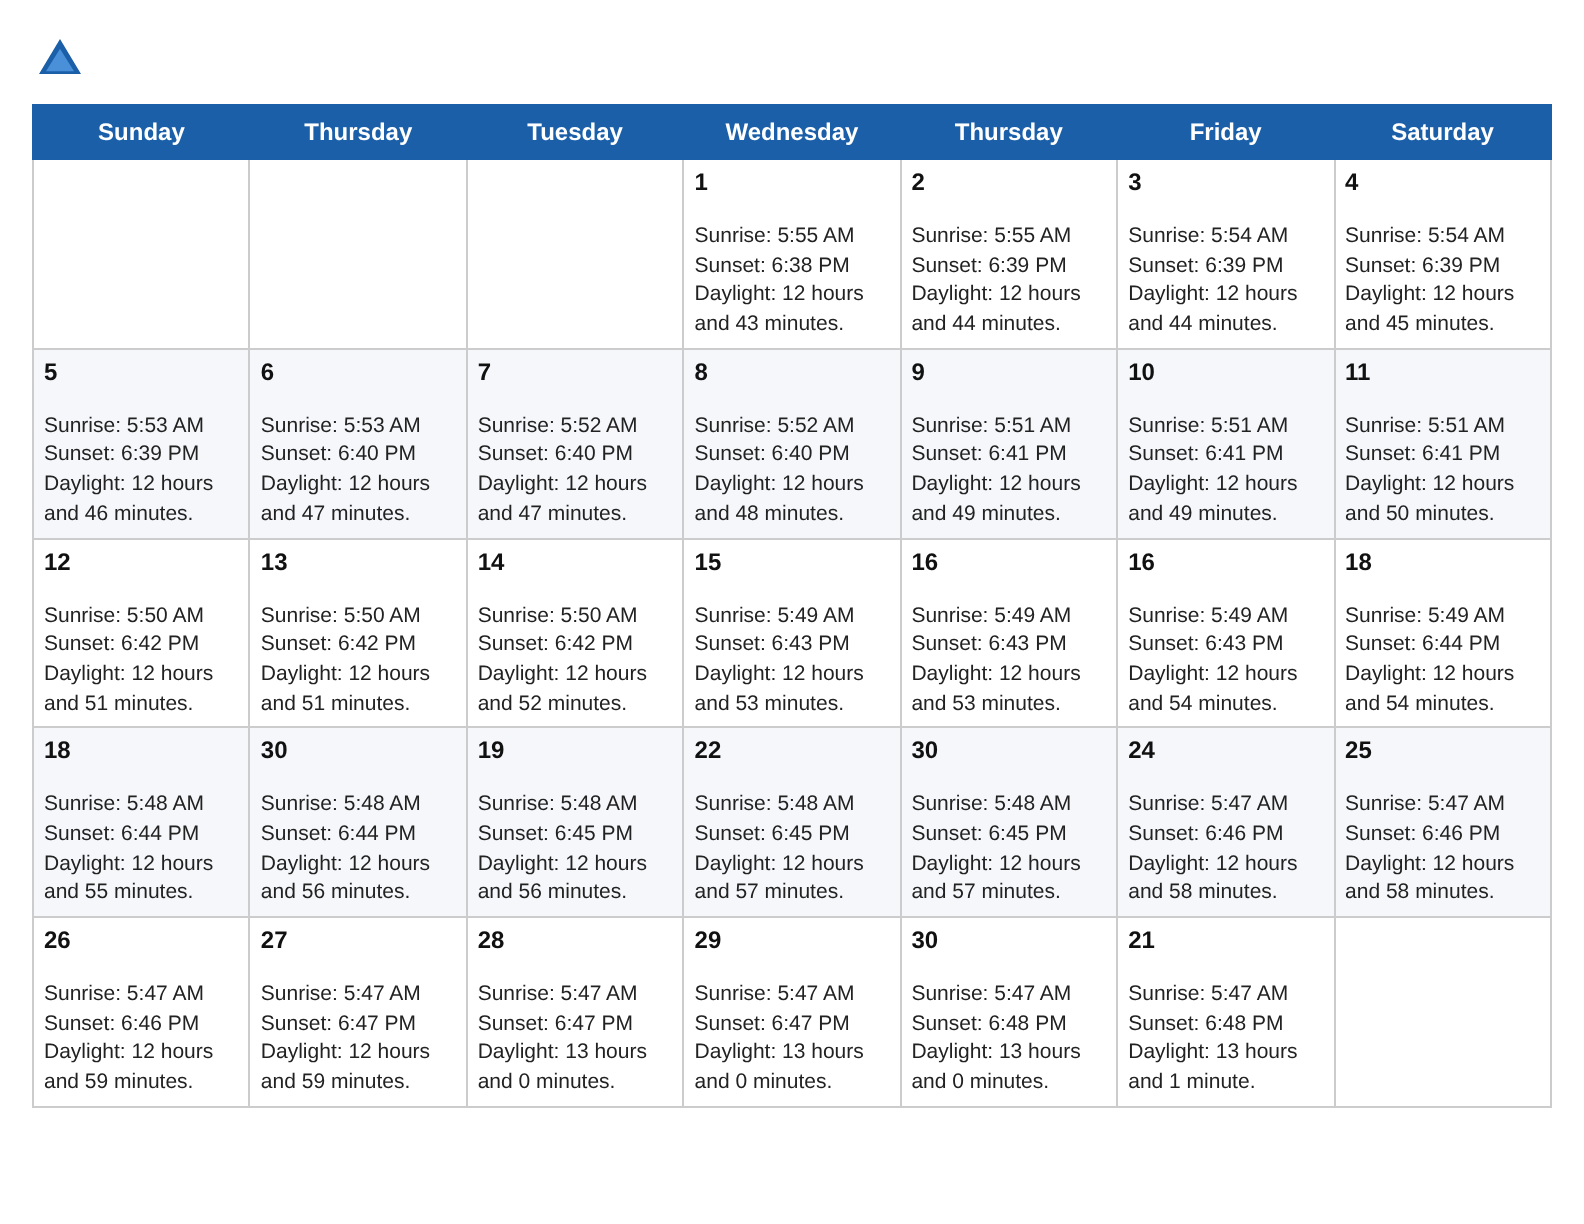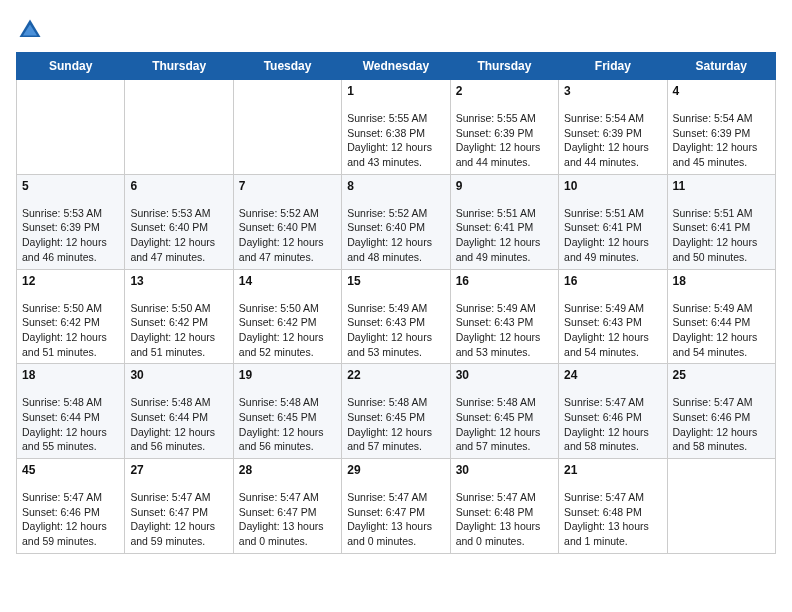--- a/index.html
+++ b/index.html
@@ -223,21 +223,21 @@
           <div class="day-num">24</div>
           <div class="day-info">Sunrise: 5:47 AM<br>Sunset: 6:46 PM<br>Daylight: 12 hours<br>and 58 minutes.</div>
         </td>
         <td>
           <div class="day-num">25</div>
           <div class="day-info">Sunrise: 5:47 AM<br>Sunset: 6:46 PM<br>Daylight: 12 hours<br>and 58 minutes.</div>
         </td>
       </tr>
       <tr>
         <td>
-          <div class="day-num">45</div>
+          <div class="day-num">26</div>
           <div class="day-info">Sunrise: 5:47 AM<br>Sunset: 6:46 PM<br>Daylight: 12 hours<br>and 59 minutes.</div>
         </td>
         <td>
           <div class="day-num">27</div>
           <div class="day-info">Sunrise: 5:47 AM<br>Sunset: 6:47 PM<br>Daylight: 12 hours<br>and 59 minutes.</div>
         </td>
         <td>
           <div class="day-num">28</div>
           <div class="day-info">Sunrise: 5:47 AM<br>Sunset: 6:47 PM<br>Daylight: 13 hours<br>and 0 minutes.</div>
         </td>

